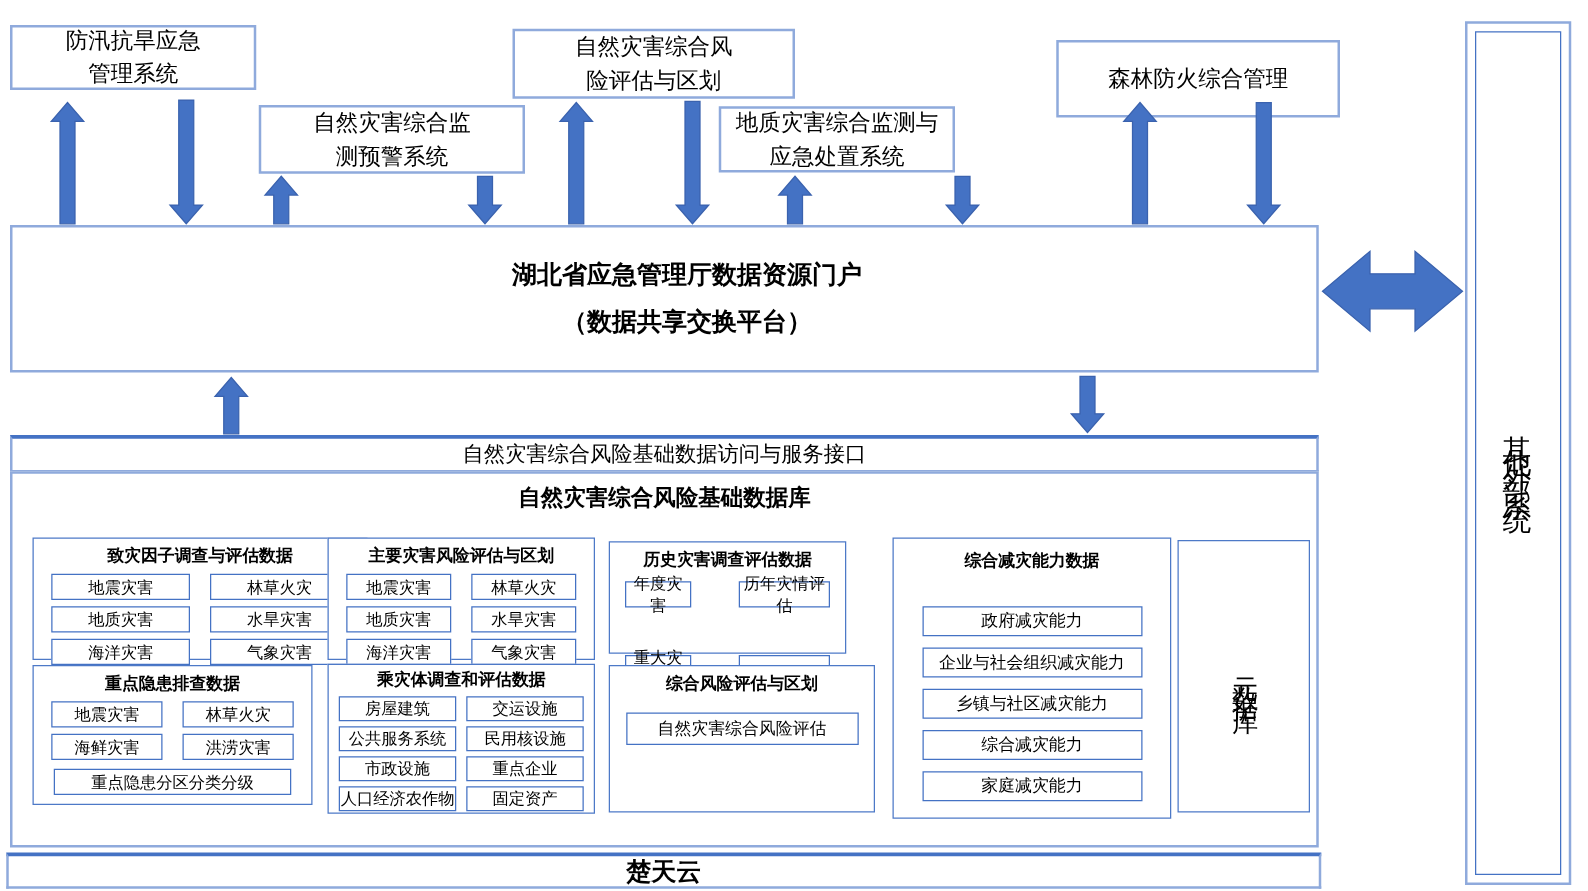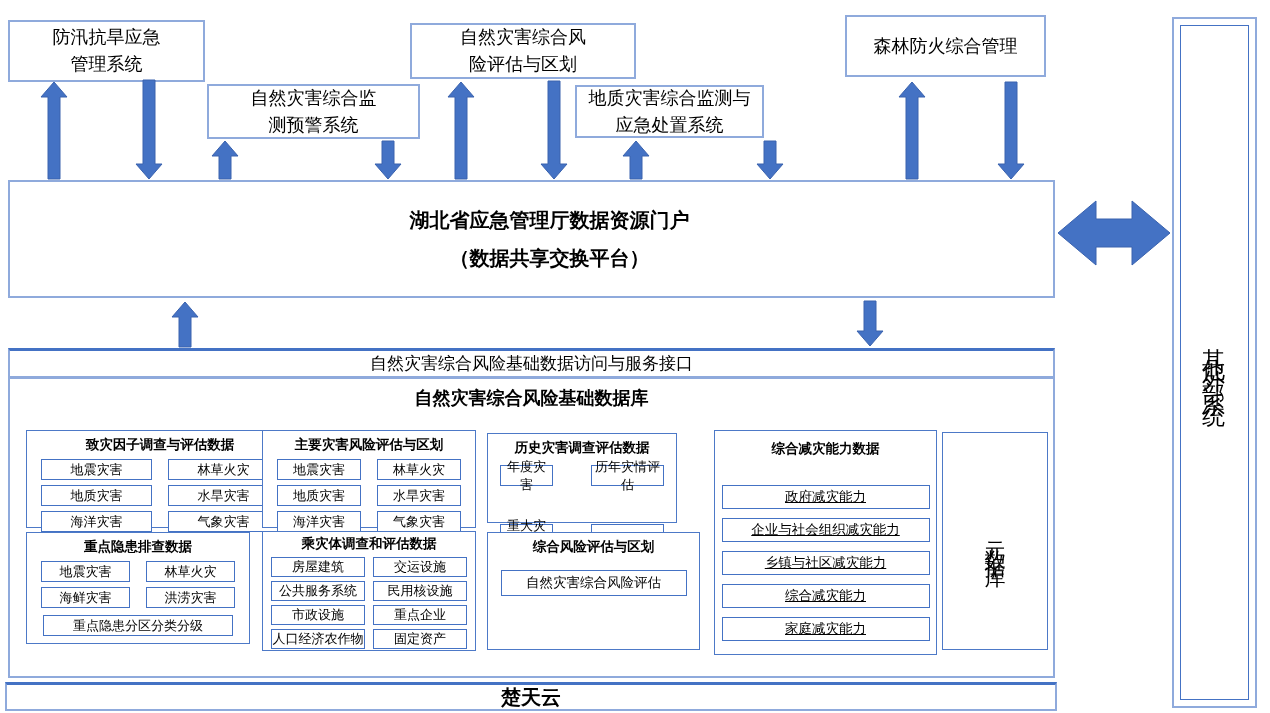--- a/index.html
+++ b/index.html
@@ -8,25 +8,25 @@
     --panel-border:#4472C4;
   }
   *{margin:0;padding:0;box-sizing:border-box;}
   html,body{background:#fff;}
   .stage{position:relative;width:1270px;height:713px;background:#fff;
          font-family:"Liberation Sans",sans-serif;color:#000;overflow:hidden;}
   .box{position:absolute;background:#fff;border:2px solid var(--box-border);
        display:flex;align-items:center;justify-content:center;text-align:center;
        white-space:pre-line;}
   .top-box{font-size:18px;line-height:1.5;z-index:2;}
-  #sys1{left:8px;top:20px;width:197px;height:62px;}
+  #sys1{left:8px;top:20px;width:197px;height:52px;}
   #sys2{left:207px;top:84px;width:213px;height:55px;}
   #sys3{left:410px;top:23px;width:226px;height:56px;}
   #sys4{left:575px;top:85px;width:189px;height:53px;}
-  #sys5{left:845px;top:15px;width:201px;height:62px;}
+  #sys5{left:845px;top:32px;width:227px;height:62px;}
   #portal{left:8px;top:180px;width:1047px;height:118px;flex-direction:column;
           font-size:20px;font-weight:bold;line-height:1.9;z-index:2;padding-left:36px;}
   #ext-outer{left:1172px;top:17px;width:85px;height:691px;z-index:2;}
   #ext-inner{position:absolute;left:6px;top:6px;width:69px;height:675px;
              border:1.5px solid var(--panel-border);display:flex;align-items:center;justify-content:center;}
   .vtext{writing-mode:vertical-rl;text-orientation:upright;}
   #ext-label{font-size:23px;letter-spacing:11px;}
   #interface-bar{left:8px;top:348px;width:1047px;height:30px;font-size:17px;
                  border-top:3px solid var(--accent);z-index:2;}
   #db{position:absolute;left:8px;top:377px;width:1047px;height:301px;background:#fff;
@@ -48,21 +48,21 @@
   .item{border:1.5px solid var(--panel-border);background:#fff;display:flex;align-items:center;
         justify-content:center;font-size:13px;height:21px;text-align:center;}
   #p-d .grid-2{column-gap:8px;row-gap:4px;padding:2px 8px 0;}
   #p-d .item{height:20px;}
   #p-d .panel-title{padding:3px 0 2px;}
   #p-e .grid-2{grid-template-columns:0.8fr 1.1fr;column-gap:10px;row-gap:13px;padding:5px 12px 0;gap:38px;}
   .wide-item{border:1.5px solid var(--panel-border);background:#fff;display:flex;align-items:center;
              justify-content:center;font-size:13px;text-align:center;}
   #p-b .wide-item{width:190px;height:21px;margin:7px auto 0;}
   #p-f .wide-item{width:186px;height:26px;margin:11px auto 0;font-size:13.5px;}
-  #p-g .wide-item{width:208px;height:24px;margin:9px auto 0;font-size:13.5px;text-decoration:underline;}
+  #p-g .wide-item{width:176px;height:24px;margin:9px auto 0;font-size:13.5px;}
   #p-g .panel-title{padding:9px 0 18px;}
   #p-h-label{font-size:21px;letter-spacing:8px;}
   #arrows{position:absolute;left:0;top:0;width:1270px;height:713px;z-index:4;pointer-events:none;}
   #arrows polygon{fill:var(--accent);stroke:#3A62AE;stroke-width:1;}
 </style>
 </head>
 <body>
 
 <div class="stage">
 

